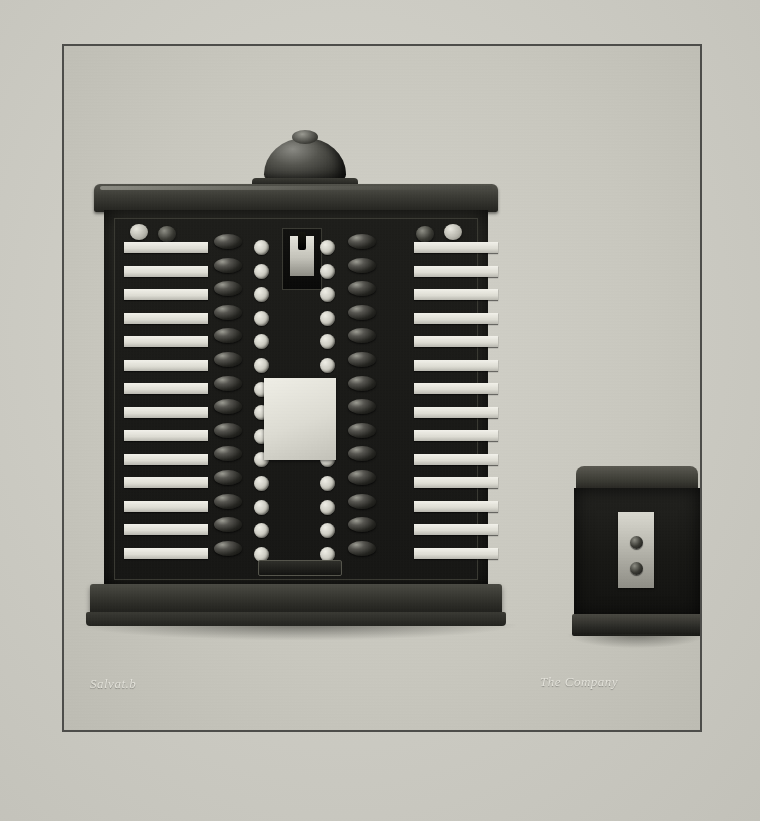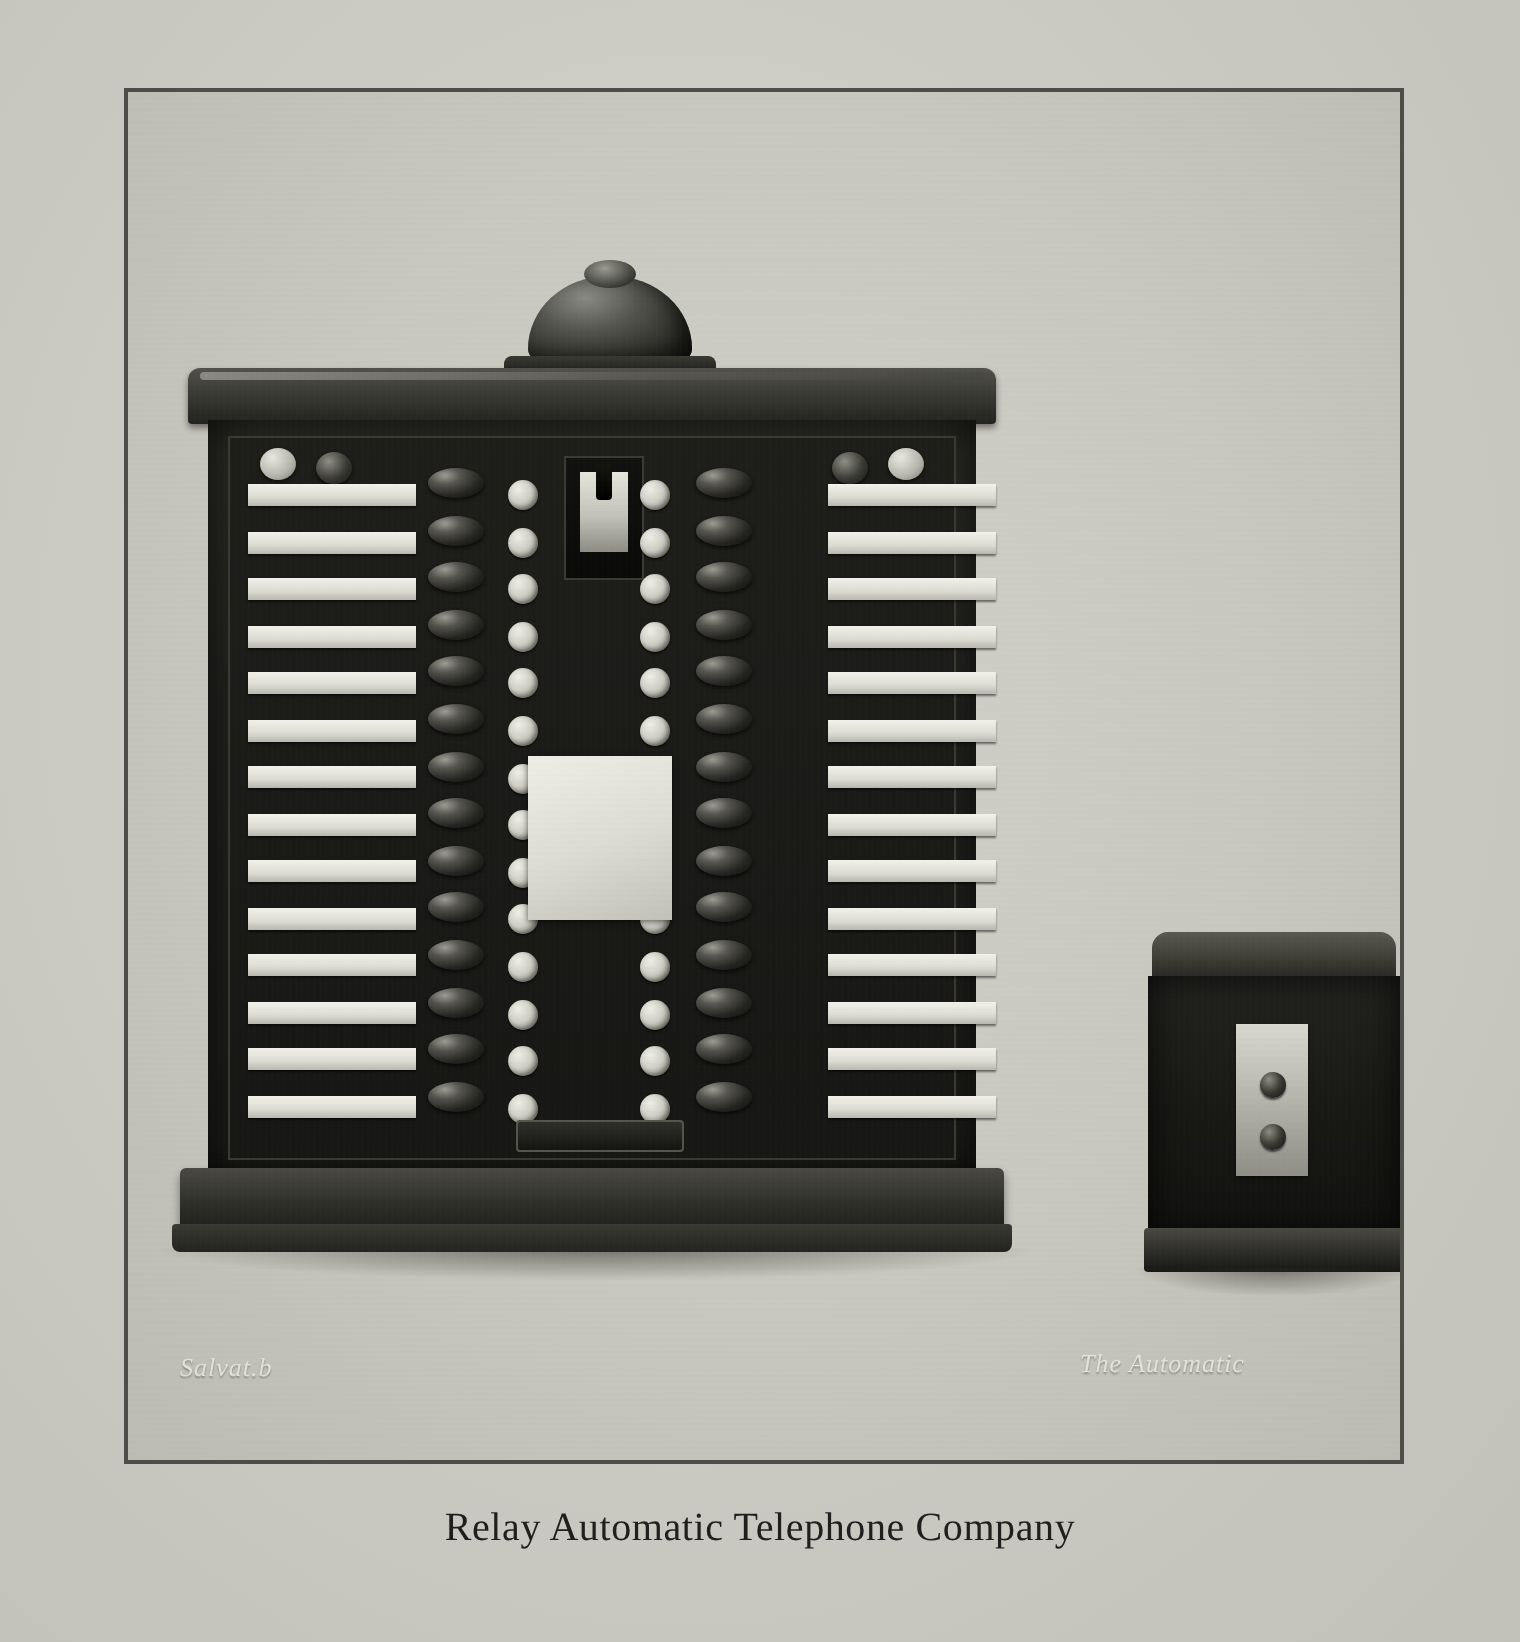--- a/index.html
+++ b/index.html
@@ -514,23 +514,22 @@
         <div class="su-top"></div>
         <div class="su-body"></div>
         <div class="su-face"></div>
         <div class="su-key" style="left:58px; top:70px;"></div>
         <div class="su-key" style="left:58px; top:96px;"></div>
         <div class="su-base"></div>
         <div class="su-shadow"></div>
       </div>
 
       <div class="credit left">Salvat.b</div>
-      <div class="credit right">The Automatic</div>
+      <div class="credit right">The Company</div>
 
       <div class="grain"></div>
     </div>
   </div>
 
   <div class="caption-wrap">
-    <div class="cap-sub">Relay Automatic Telephone Company</div>
   </div>
 
 </div>
 
 </body></html>

